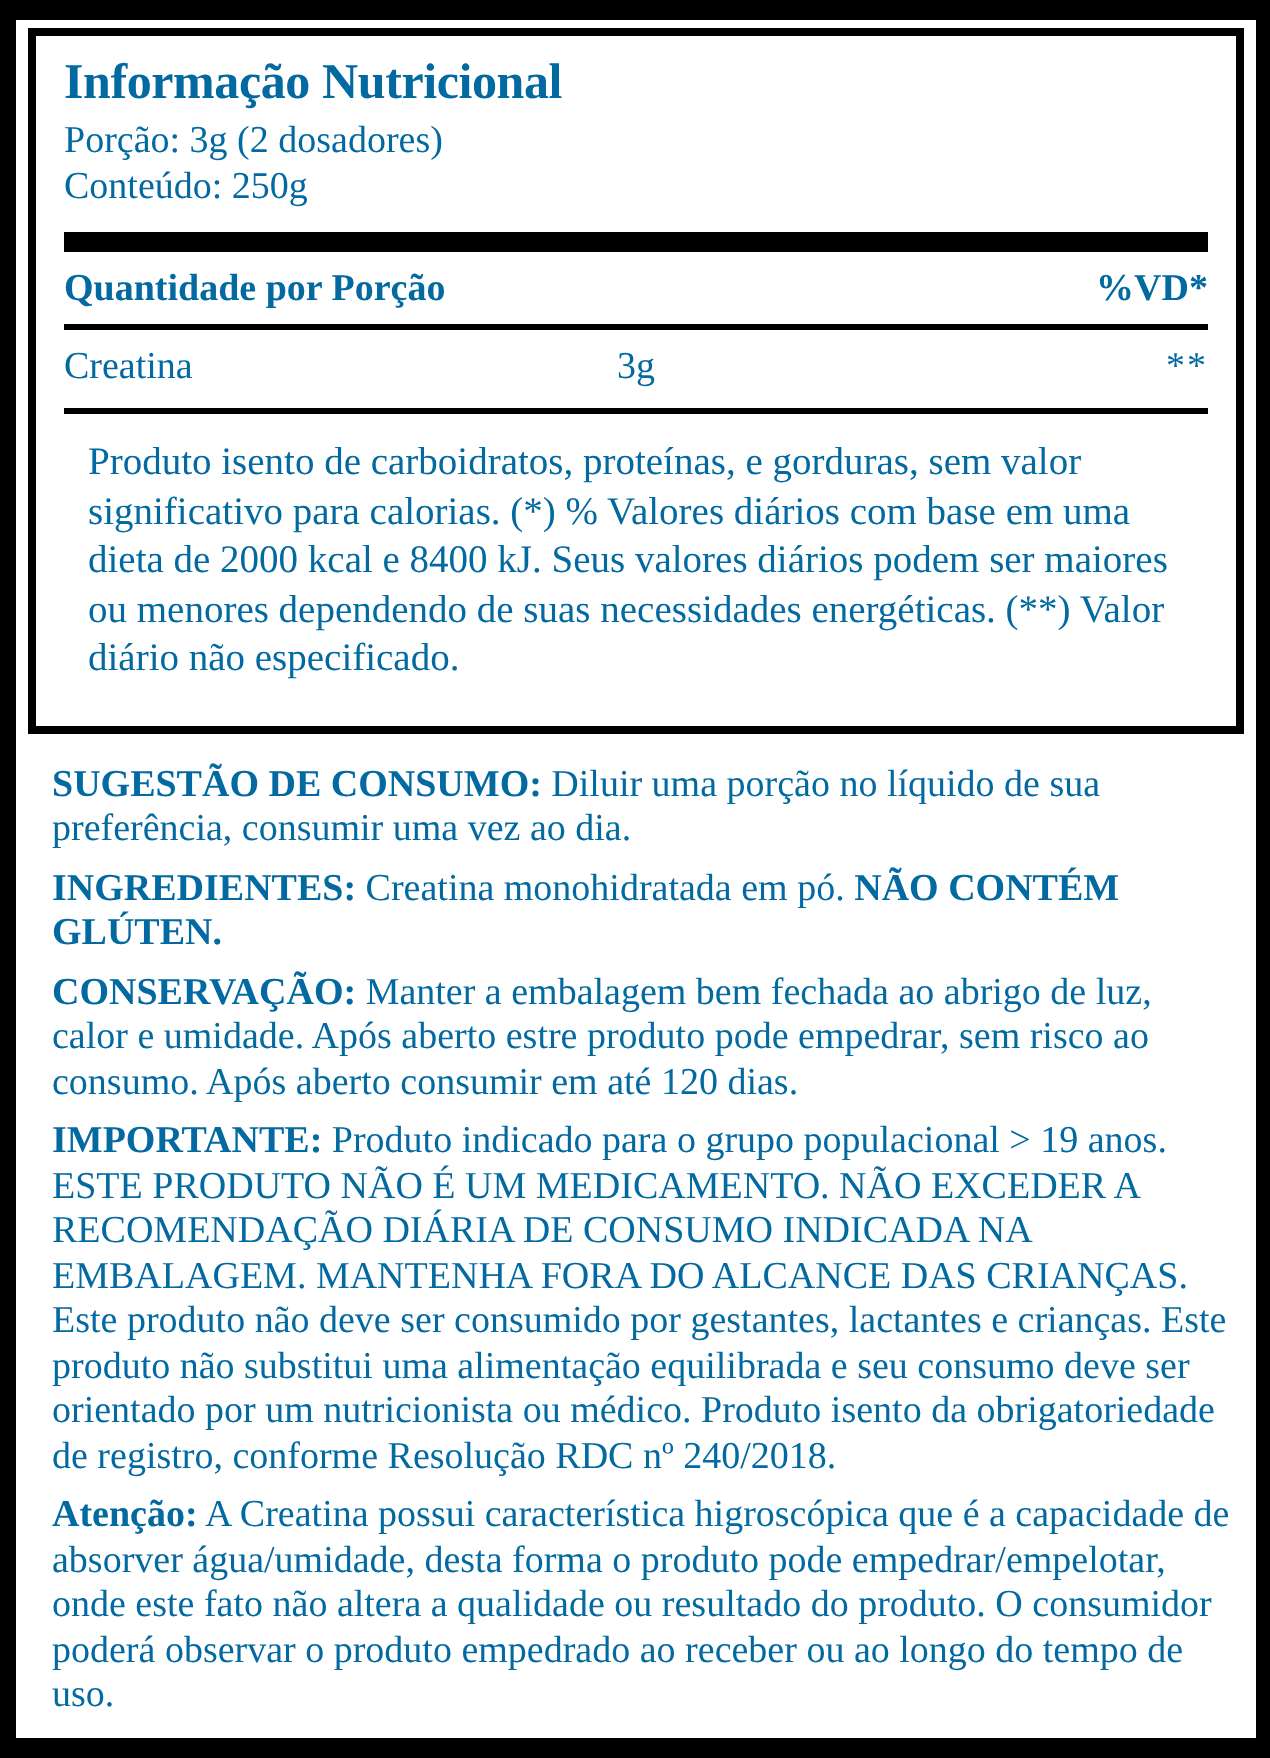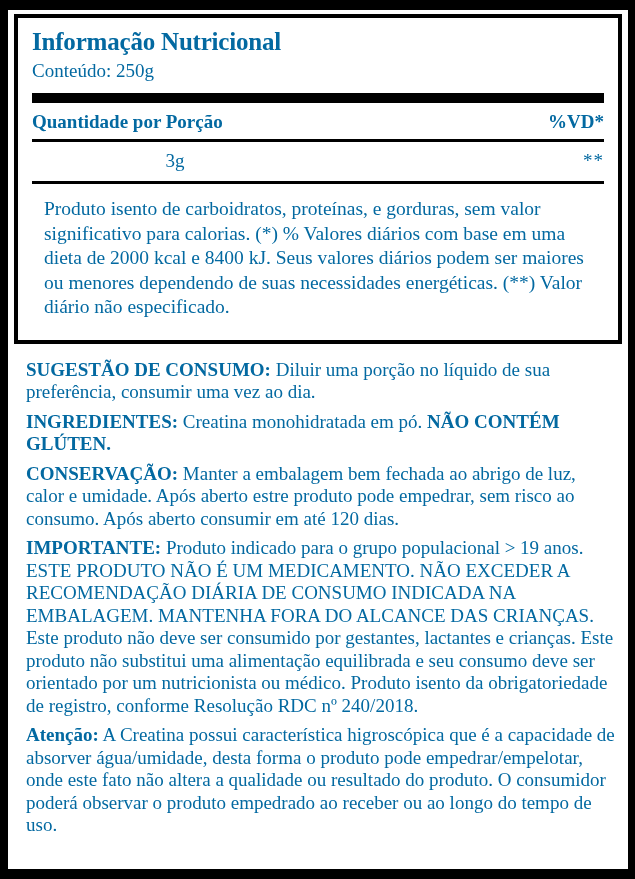--- a/index.html
+++ b/index.html
@@ -80,32 +80,34 @@
   }
   .sections p b { font-weight: bold; }
 </style>
 </head>
 <body>
 
 <div class="label-root">
 
   <div class="facts-box">
     <h1 class="facts-title">Informação Nutricional</h1>
+    <div class="facts-sub">Porção: 3g (2 dosadores)</div>
     <div class="facts-sub">Conteúdo: 250g</div>
 
     <div class="thick-bar"></div>
 
     <div class="thead-row">
       <span>Quantidade por Porção</span>
       <span>%VD*</span>
     </div>
 
     <div class="rule"></div>
 
     <div class="nutrient-row">
+      <span class="cell">Creatina</span>
       <span class="cell mid">3g</span>
       <span class="cell right">**</span>
     </div>
 
     <div class="rule"></div>
 
     <p class="footnote">Produto isento de carboidratos, proteínas, e gorduras, sem valor significativo para calorias. (*) % Valores diários com base em uma dieta de 2000 kcal e 8400 kJ. Seus valores diários podem ser maiores ou menores dependendo de suas necessidades energéticas. (**) Valor diário não especificado.</p>
   </div>
 
   <div class="sections">

